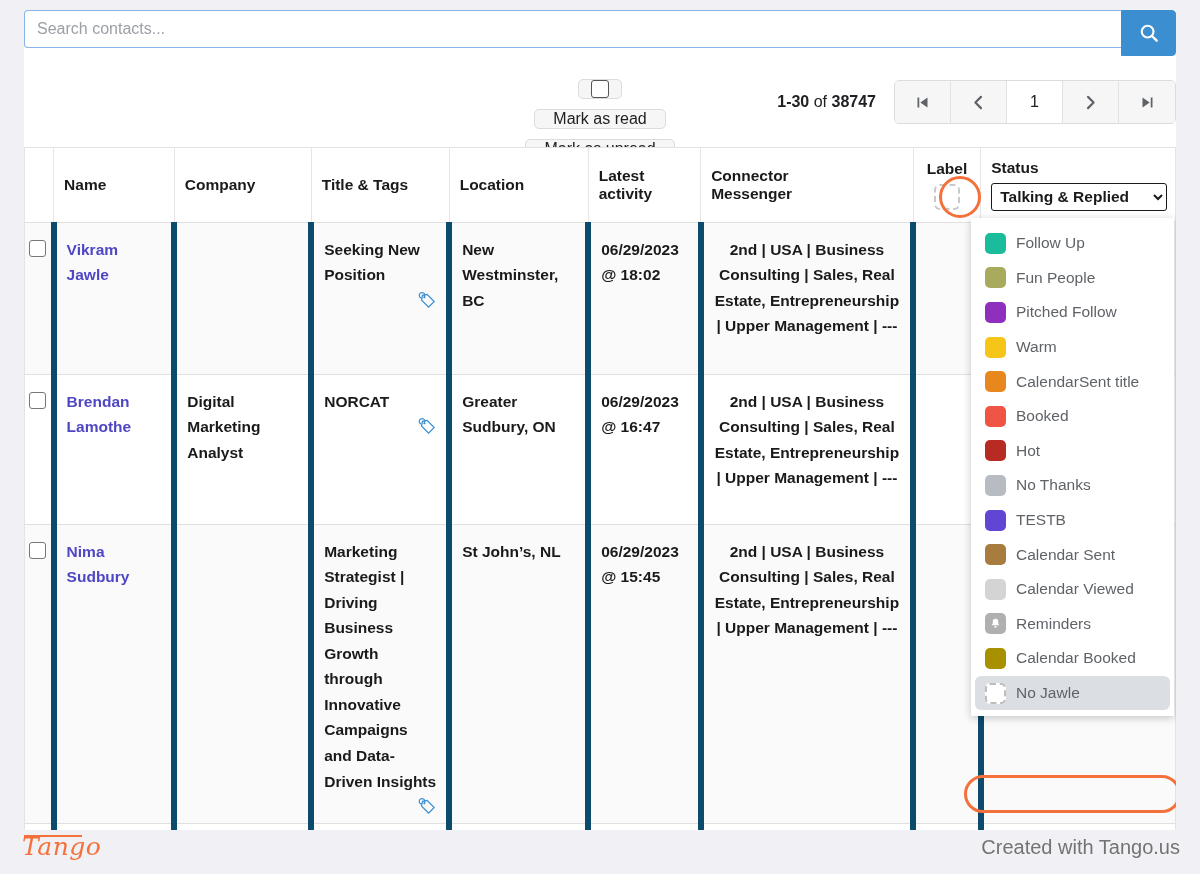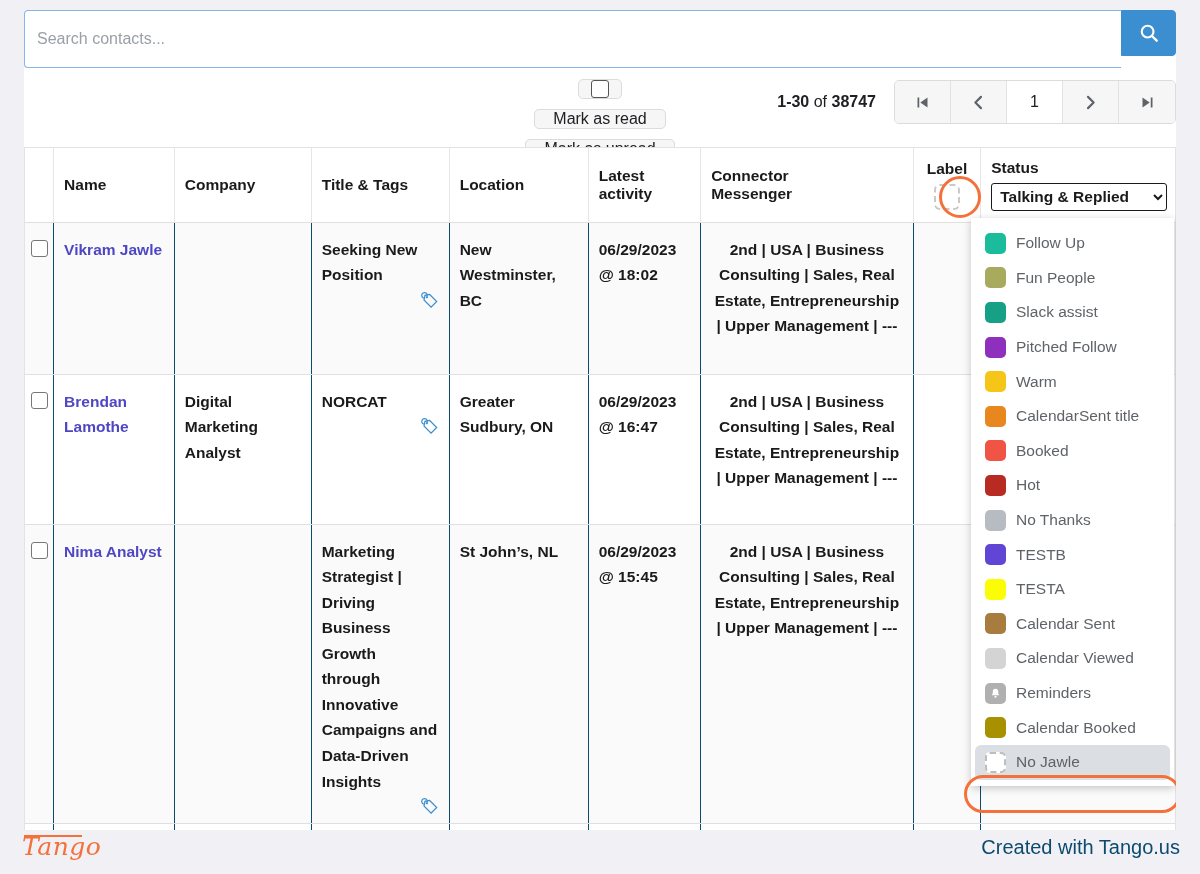--- a/index.html
+++ b/index.html
@@ -25,21 +25,21 @@
   }
 
   
   #search-row {
     display: flex;
     width: 1152px;
     height: 46px;
   }
   #search-input {
     flex: 1;
-    height: 58px;
+    height: 38px;
     border: 1px solid #8ab4e8;
     border-right: none;
     border-radius: 4px 0 0 4px;
     padding: 8px 12px;
     font-size: 16px;
     font-family: "Liberation Sans", sans-serif;
     color: #333;
     outline: none;
     background: #fff;
   }
@@ -168,21 +168,21 @@
   thead th.c-name { width: 118px; }
   thead th.c-company { width: 134px; }
   thead th.c-title { width: 135px; }
   thead th.c-loc { width: 136px; }
   thead th.c-act { width: 110px; }
   thead th.c-conn { width: 208px; }
   thead th.c-label { width: 66px; text-align: center; padding: 0; }
   thead th.c-status { width: 192px; border-right: none; }
 
   tbody td {
-    border-right: 1px solid #0c4a6e;
+    border-right: 6px solid #0c4a6e;
     border-bottom: 1px solid #e0e0e0;
     font-size: 15.5px;
     font-weight: 700;
     color: #1a1a1a;
     vertical-align: top;
     padding: 14px 10px 10px 10px;
     line-height: 1.65;
     word-wrap: break-word;
     overflow-wrap: anywhere;
   }
@@ -329,21 +329,21 @@
     content: "";
     position: absolute;
     left: 2px; top: 3px;
     width: 58px; height: 2px;
     background: #f4713b;
   }
   #created-with {
     position: absolute;
     right: 20px; top: 6px;
     font-size: 20px;
-    color: #0c4a6e;
+    color: #737373;
   }
 </style>
 </head>
 <body>
 
 <div id="app">
 
   <div id="search-row">
     <input id="search-input" type="text" placeholder="Search contacts..." style="">
     <div id="search-btn">
@@ -458,21 +458,21 @@
             <td>Greater Sudbury, ON</td>
             <td>06/29/2023 @ 16:47</td>
             <td class="c-conn">2nd | USA | Business Consulting | Sales, Real Estate, Entrepreneurship | Upper Management | ---</td>
             <td class="c-label"></td>
             <td class="c-status">
               <span class="status-chip" style="background: rgb(59, 142, 208);"></span>
             </td>
           </tr>
           <tr class="alt" style="height: 228px;">
             <td class="c-chk"><span class="row-chk"></span></td>
-            <td class="c-name"><a>Nima Analyst</a></td>
+            <td class="c-name"><a>Nima Sudbury</a></td>
             <td></td>
             <td><span>Marketing Strategist | Driving Business Growth through Innovative Campaigns and Data-Driven Insights</span><span class="tag-icon">🏷</span></td>
             <td>St John’s, NL</td>
             <td>06/29/2023 @ 15:45</td>
             <td class="c-conn">2nd | USA | Business Consulting | Sales, Real Estate, Entrepreneurship | Upper Management | ---</td>
             <td class="c-label"></td>
             <td class="c-status">
               <span class="status-chip" style="background: rgb(59, 142, 208);"></span>
             </td>
           </tr>
@@ -496,24 +496,20 @@
   <div id="label-dropdown">
       <div class="lbl-item">
         <span class="lbl-sw" style="background: rgb(26, 188, 156);"></span>
         <span>Follow Up</span>
       </div>
       <div class="lbl-item">
         <span class="lbl-sw" style="background: rgb(168, 171, 94);"></span>
         <span>Fun People</span>
       </div>
       <div class="lbl-item">
-        <span class="lbl-sw" style="background: rgb(22, 160, 133);"></span>
-        <span>Slack assist</span>
-      </div>
-      <div class="lbl-item">
         <span class="lbl-sw" style="background: rgb(142, 47, 190);"></span>
         <span>Pitched Follow</span>
       </div>
       <div class="lbl-item">
         <span class="lbl-sw" style="background: rgb(245, 197, 24);"></span>
         <span>Warm</span>
       </div>
       <div class="lbl-item">
         <span class="lbl-sw" style="background: rgb(232, 135, 30);"></span>
         <span>CalendarSent title</span>
@@ -526,24 +522,20 @@
         <span class="lbl-sw" style="background: rgb(184, 43, 34);"></span>
         <span>Hot</span>
       </div>
       <div class="lbl-item">
         <span class="lbl-sw" style="background: rgb(182, 188, 194);"></span>
         <span>No Thanks</span>
       </div>
       <div class="lbl-item">
         <span class="lbl-sw" style="background: rgb(97, 70, 214);"></span>
         <span>TESTB</span>
-      </div>
-      <div class="lbl-item">
-        <span class="lbl-sw" style="background: rgb(252, 252, 5);"></span>
-        <span>TESTA</span>
       </div>
       <div class="lbl-item">
         <span class="lbl-sw" style="background: rgb(168, 123, 63);"></span>
         <span>Calendar Sent</span>
       </div>
       <div class="lbl-item">
         <span class="lbl-sw" style="background: rgb(212, 212, 212);"></span>
         <span>Calendar Viewed</span>
       </div>
       <div class="lbl-item">

